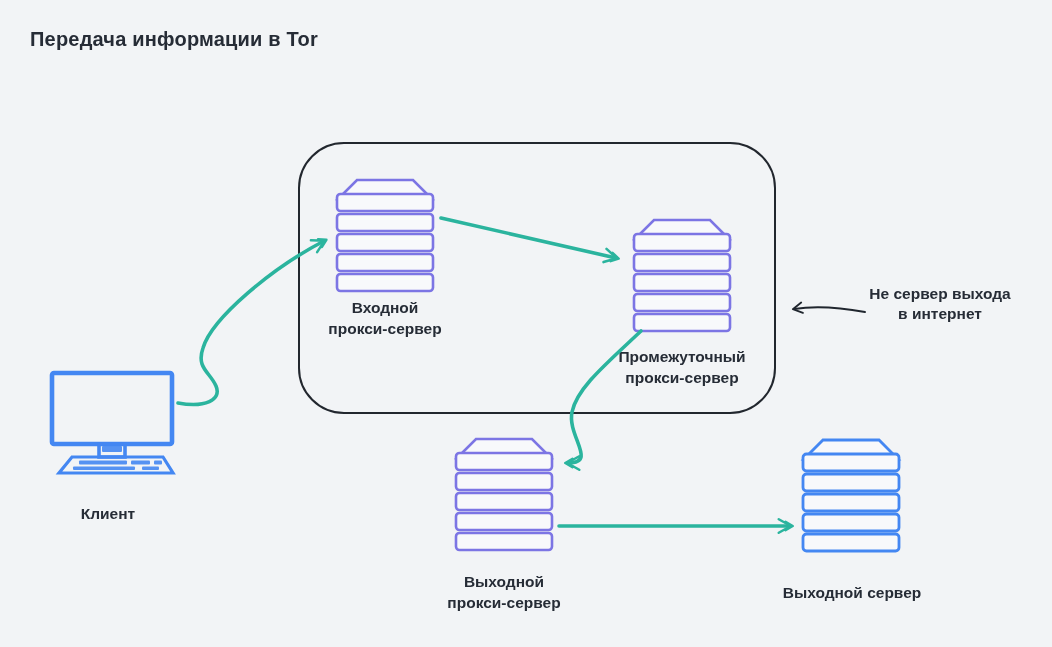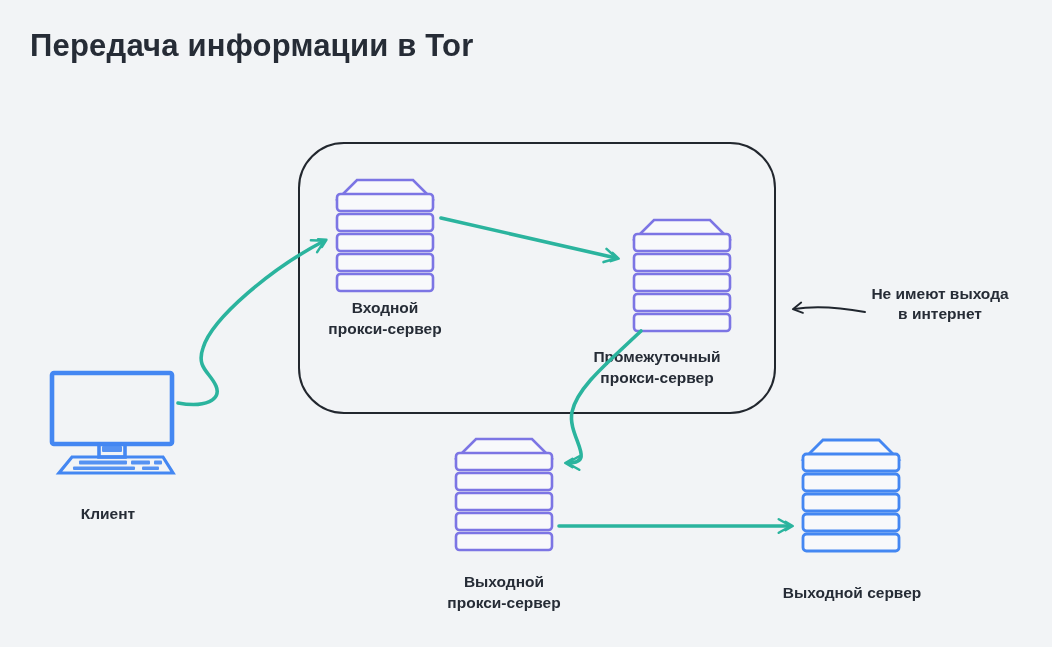--- a/index.html
+++ b/index.html
@@ -6,21 +6,21 @@
     margin: 0; padding: 0;
     width: 1052px; height: 647px;
     overflow: hidden;
     background: var(--background, #f2f4f6);
     font-family: "Liberation Sans", sans-serif;
     position: relative;
   }
   .abs { position: absolute; }
   .page-title {
     left: 30px; top: 28px;
-    font-size: 31px; font-weight: 700;
+    font-size: 20px; font-weight: 700;
     color: var(--ink, #262c36);
     letter-spacing: 0.2px;
   }
   .tor-box {
     left: 298px; top: 142px;
     width: 474px; height: 268px;
     border: 2.2px solid var(--box_border, #22272e);
     border-radius: 46px;
     background: transparent;
   }
@@ -108,21 +108,21 @@
 <div class="abs" style="left:630px; top:216px;">
   <svg class="icon srv-purple" width="104" height="118" viewBox="0 0 104 118">
     <polygon points="5,23 24,4 80,4 99,23"></polygon>
     <rect x="4" y="18" width="96" height="17" rx="3.5"></rect>
     <rect x="4" y="38" width="96" height="17" rx="3.5"></rect>
     <rect x="4" y="58" width="96" height="17" rx="3.5"></rect>
     <rect x="4" y="78" width="96" height="17" rx="3.5"></rect>
     <rect x="4" y="98" width="96" height="17" rx="3.5"></rect>
   </svg>
 </div>
-<div class="abs node-label" style="left:572px; top:346px; width:170px;">Промежуточный
+<div class="abs node-label" style="left:597px; top:346px; width:170px;">Промежуточный
 прокси-сервер</div>
 
 <div class="abs" style="left:452px; top:435px;">
   <svg class="icon srv-purple" width="104" height="118" viewBox="0 0 104 118">
     <polygon points="5,23 24,4 80,4 99,23"></polygon>
     <rect x="4" y="18" width="96" height="17" rx="3.5"></rect>
     <rect x="4" y="38" width="96" height="17" rx="3.5"></rect>
     <rect x="4" y="58" width="96" height="17" rx="3.5"></rect>
     <rect x="4" y="78" width="96" height="17" rx="3.5"></rect>
     <rect x="4" y="98" width="96" height="17" rx="3.5"></rect>
@@ -136,21 +136,21 @@
     <polygon points="5,23 24,4 80,4 99,23"></polygon>
     <rect x="4" y="18" width="96" height="17" rx="3.5"></rect>
     <rect x="4" y="38" width="96" height="17" rx="3.5"></rect>
     <rect x="4" y="58" width="96" height="17" rx="3.5"></rect>
     <rect x="4" y="78" width="96" height="17" rx="3.5"></rect>
     <rect x="4" y="98" width="96" height="17" rx="3.5"></rect>
   </svg>
 </div>
 <div class="abs node-label" style="left:772px; top:582px; width:160px;">Выходной сервер</div>
 
-<div class="abs annotation-text" style="left:862px; top:284px; width:156px;">Не имеют выхода
+<div class="abs annotation-text" style="left:862px; top:284px; width:156px;">Не сервер выхода
 в интернет</div>
 
 <svg class="abs flow" style="left:0; top:0; pointer-events:none;" width="1052" height="647" viewBox="0 0 1052 647">
   <defs>
     <marker id="mTeal" viewBox="0 0 12 12" refX="9" refY="6" markerWidth="5" markerHeight="5" orient="auto-start-reverse">
       <path d="M1.5,1.5 L9.5,6 L1.5,10.5 M6,3.2 L10.8,6 L6,8.8" stroke="#2bb49e" stroke-width="1.7" fill="none" stroke-linecap="round" stroke-linejoin="round"></path>
     </marker>
     <marker id="mBlack" viewBox="0 0 12 12" refX="9" refY="6" markerWidth="7" markerHeight="7" orient="auto-start-reverse">
       <path d="M2,1.5 L10,6 L2,10.5" stroke="#20262e" stroke-width="1.6" fill="none" stroke-linecap="round" stroke-linejoin="round"></path>
     </marker>

